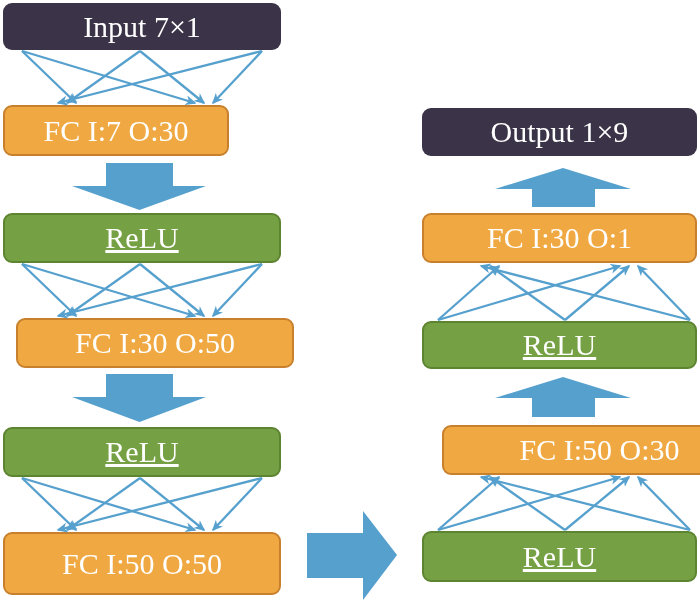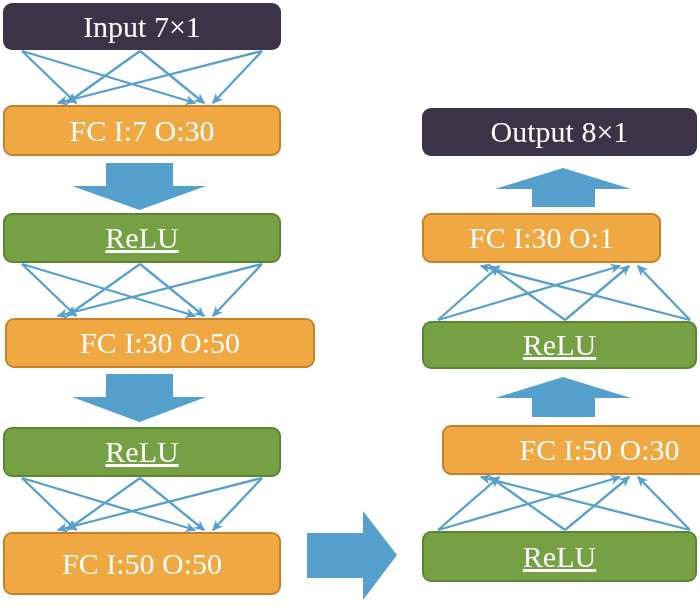--- a/index.html
+++ b/index.html
@@ -41,33 +41,33 @@
   svg .solid{ fill:var(--arrow); stroke:none; }
   #ah path{ fill:var(--arrow); }
 </style>
 </head>
 <body>
 
 <div class="canvas">
 
   <div class="box io" style="left:3px;top:3px;width:278px;height:47px">Input 7×1</div>
 
-  <div class="box fc" style="left:3px;top:105px;width:278px;height:51px">FC I:7 O:30</div>
+  <div class="box fc" style="left:3px;top:105px;width:226px;height:51px">FC I:7 O:30</div>
 
   <div class="box relu" style="left:3px;top:213px;width:278px;height:50px">ReLU</div>
 
-  <div class="box fc" style="left:5px;top:318px;width:310px;height:50px">FC I:30 O:50</div>
+  <div class="box fc" style="left:16px;top:318px;width:278px;height:50px">FC I:30 O:50</div>
 
   <div class="box relu" style="left:3px;top:427px;width:278px;height:50px">ReLU</div>
 
   <div class="box fc" style="left:3px;top:532px;width:278px;height:63px">FC I:50 O:50</div>
 
-  <div class="box io" style="left:422px;top:108px;width:275px;height:48px">Output 8×1</div>
+  <div class="box io" style="left:422px;top:108px;width:275px;height:48px">Output 1×9</div>
 
-  <div class="box fc" style="left:422px;top:213px;width:239px;height:50px">FC I:30 O:1</div>
+  <div class="box fc" style="left:422px;top:213px;width:275px;height:50px">FC I:30 O:1</div>
 
   <div class="box relu" style="left:422px;top:321px;width:275px;height:48px">ReLU</div>
 
   <div class="box fc" style="left:442px;top:425px;width:315px;height:50px">FC I:50 O:30</div>
 
   <div class="box relu" style="left:422px;top:531px;width:275px;height:51px">ReLU</div>
 
   <svg class="overlay" viewBox="0 0 700 605">
     <defs>
       <marker id="ah" markerWidth="13" markerHeight="12" refX="9.5" refY="5" orient="auto" markerUnits="userSpaceOnUse">

